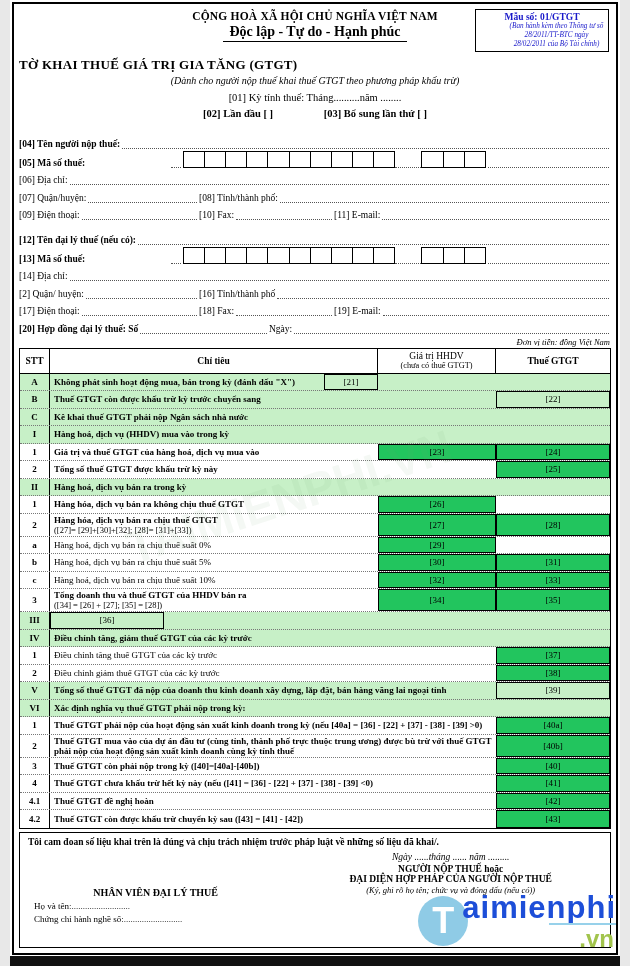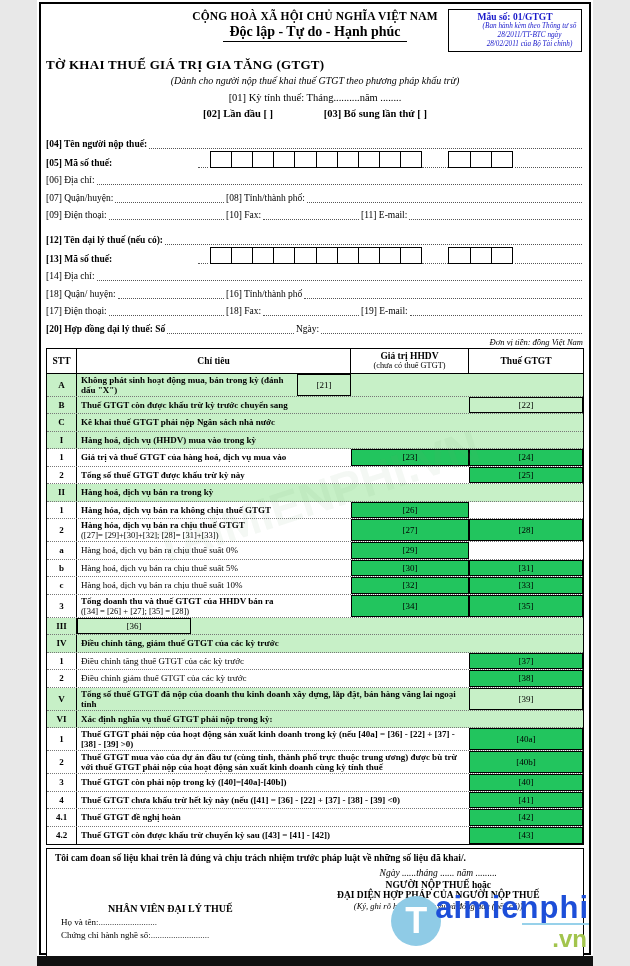--- a/index.html
+++ b/index.html
@@ -1,18 +1,18 @@
 <!DOCTYPE html>
 <html><head>
 <meta charset="utf-8">
 <style>
   * { box-sizing: border-box; margin: 0; padding: 0; }
   html,body { background:#e8e8e8; }
   .page {
-    position: relative; width: 556px; height: 966px; background: #fff;
+    position: relative; width: 610px; height: 966px; background: #fff;
     font-family: "Liberation Serif", "DejaVu Serif", serif; color:#000;
     overflow: hidden; margin: 0 auto;
   }
   .sheet {
     position: absolute; left:2px; top:2px; right:2px; bottom:11px;
     border: 2px solid #000; padding: 3px 5px 0 5px; background:#fff;
   }
   .bottom-bar { position:absolute; left:0; right:0; bottom:0; height:10px; background:#111; }
 
   
@@ -50,21 +50,21 @@
   .agent-sep { height:7px; }
 
   .currency-note { text-align:right; font-style:italic; font-size:8.5px; margin:3px 1px 1px 0; }
 
   
   .vat-table { border:1.8px solid #000; font-size:9px; }
   .thead { display:flex; border-bottom:1.2px solid #000; text-align:center; min-height:25px; font-size:9.5px; }
   .h-stt { flex:0 0 30px; border-right:1.2px solid #000; display:flex; align-items:center; justify-content:center; font-weight:bold; }
   .h-crit { flex:1; border-right:1.2px solid #000; display:flex; align-items:center; justify-content:center; font-weight:bold; }
   .h-val { flex:0 0 118px; border-right:1.2px solid #000; display:flex; flex-direction:column; align-items:center; justify-content:center; }
-  .h-val .l1 { font-weight:bold; }
+  .h-val .l1 { font-weight:normal; }
   .h-val .l2 { font-size:8.3px; }
   .h-tax { flex:0 0 114px; display:flex; align-items:center; justify-content:center; font-weight:bold; }
 
   .trow { display:flex; border-bottom:1.1px dotted #777; min-height:17.5px; align-items:stretch; background:#fff; }
   .trow:last-child { border-bottom:none; }
   .trow.g { background:#c7f0c7; }
   .c-stt { flex:0 0 30px; border-right:1.2px solid #000; display:flex; align-items:center; justify-content:center; font-weight:bold; }
   .c-label { flex:1; padding:1px 4px; display:flex; flex-direction:column; justify-content:center; }
   .c-label .f2 { font-size:8.5px; }
   .cell-box { display:flex; align-items:center; justify-content:center; border:1.7px solid #000; background:#22c55e; }
@@ -210,21 +210,21 @@
             <span class="mb"></span>
           </span>
         <span class="dots"></span>
       </div>
       <div class="fline">
           <span class="flabel">[14] Địa chỉ:</span>
           <span class="dots"></span>
         </div>
       <div class="fline">
         <span class="seg w180">
-            <span class="flabel">[18] Quận/ huyện:</span>
+            <span class="flabel">[2] Quận/ huyện:</span>
             <span class="dots"></span>
           </span>
         <span class="seg">
             <span class="flabel">[16] Tỉnh/thành phố</span>
             <span class="dots"></span>
           </span>
       </div>
       <div class="fline">
         <span class="seg w180">
             <span class="flabel">[17] Điện thoại:</span>

